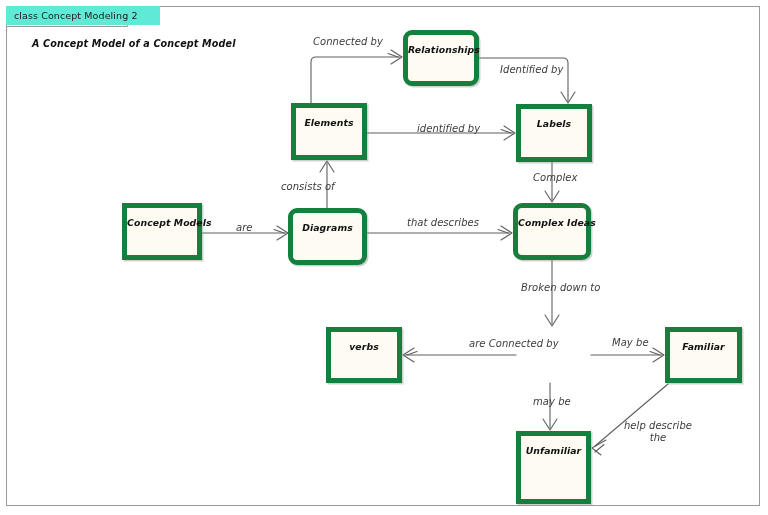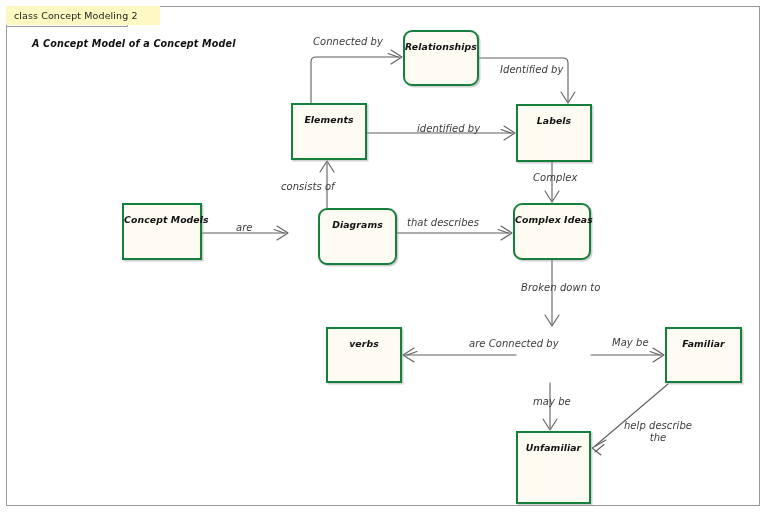--- a/index.html
+++ b/index.html
@@ -29,21 +29,21 @@
   
   #title-tab {
     position: absolute;
     left: 6px;
     top: 6px;
     height: 19px;
     padding: 0 22px 0 8px;
     display: flex;
     align-items: center;
     box-sizing: border-box;
-    background: #fef9c3;
+    background: #5eead4;
     border-right: none;
     z-index: 5;
   }
   #title-tab-label {
     font-size: 9.5px;
     color: #1a1a1a;
     white-space: nowrap;
     letter-spacing: .1px;
   }
   #title-tab-shape {
@@ -69,21 +69,21 @@
     position: absolute;
     left: 0;
     top: 0;
     width: 768px;
     height: 515px;
   }
   
   .node {
     position: absolute;
     background: #fdfbf2;
-    border: 2px solid #15803d;
+    border: 5px solid #15803d;
     box-sizing: border-box;
     z-index: 3;
     box-shadow: 1.5px 1.5px 0 0 rgba(150,150,150,.45);
   }
   .node.rounded { border-radius: 9px; }
   .node-label {
     position: absolute;
     left: 0;
     right: 0;
     top: 9px;
@@ -210,21 +210,21 @@
   </div>
 
   <div class="node" style="left:516px; top:104px; width:76px; height:58px;">
     <div class="node-label">Labels</div>
   </div>
 
   <div class="node" style="left:122px; top:203px; width:80px; height:57px;">
     <div class="node-label">Concept Models</div>
   </div>
 
-  <div class="node rounded" style="left:288px; top:208px; width:79px; height:57px;margin-left:30px;">
+  <div class="node rounded" style="left:288px; top:208px; width:79px; height:57px;">
     <div class="node-label">Diagrams</div>
   </div>
 
   <div class="node rounded" style="left:513px; top:203px; width:78px; height:57px;">
     <div class="node-label">Complex Ideas</div>
   </div>
 
   <div class="node" style="left:326px; top:327px; width:76px; height:56px;">
     <div class="node-label">verbs</div>
   </div>

